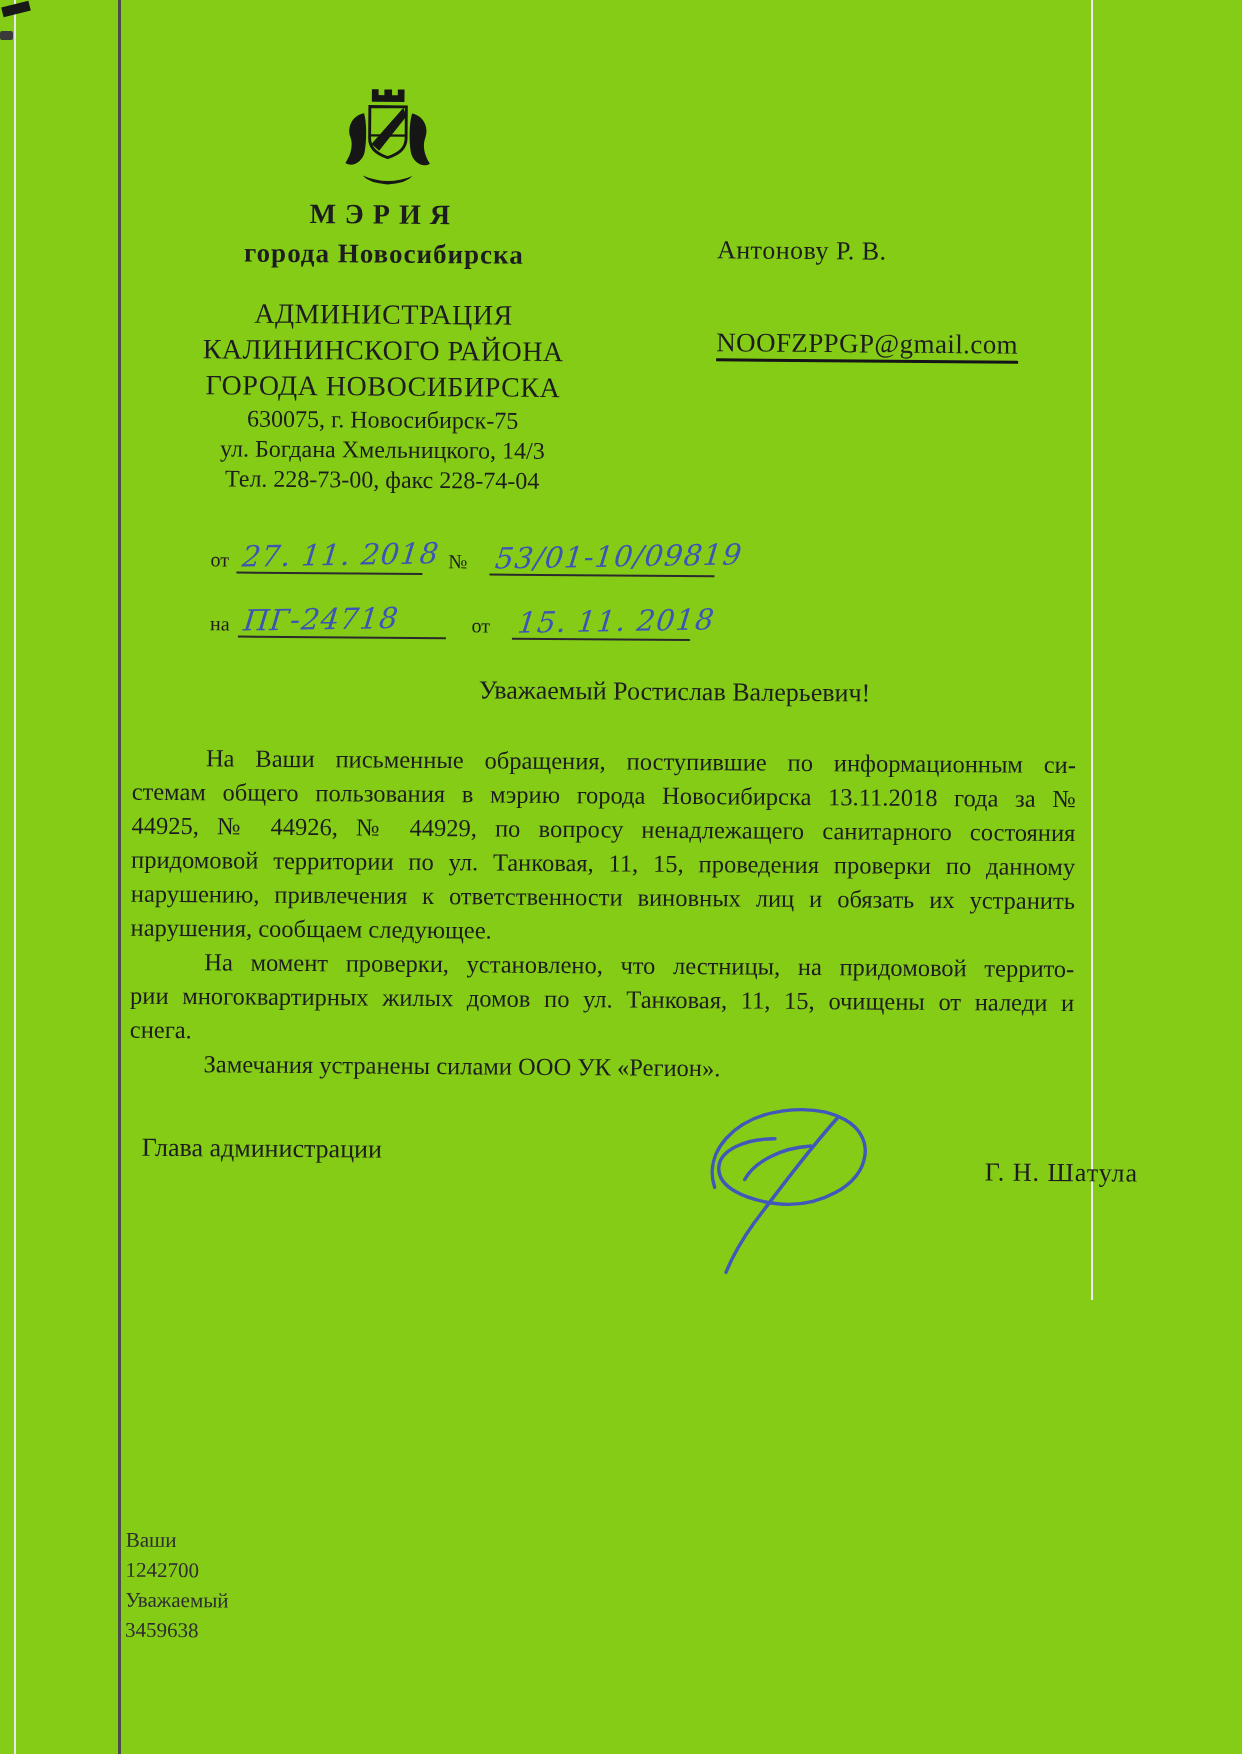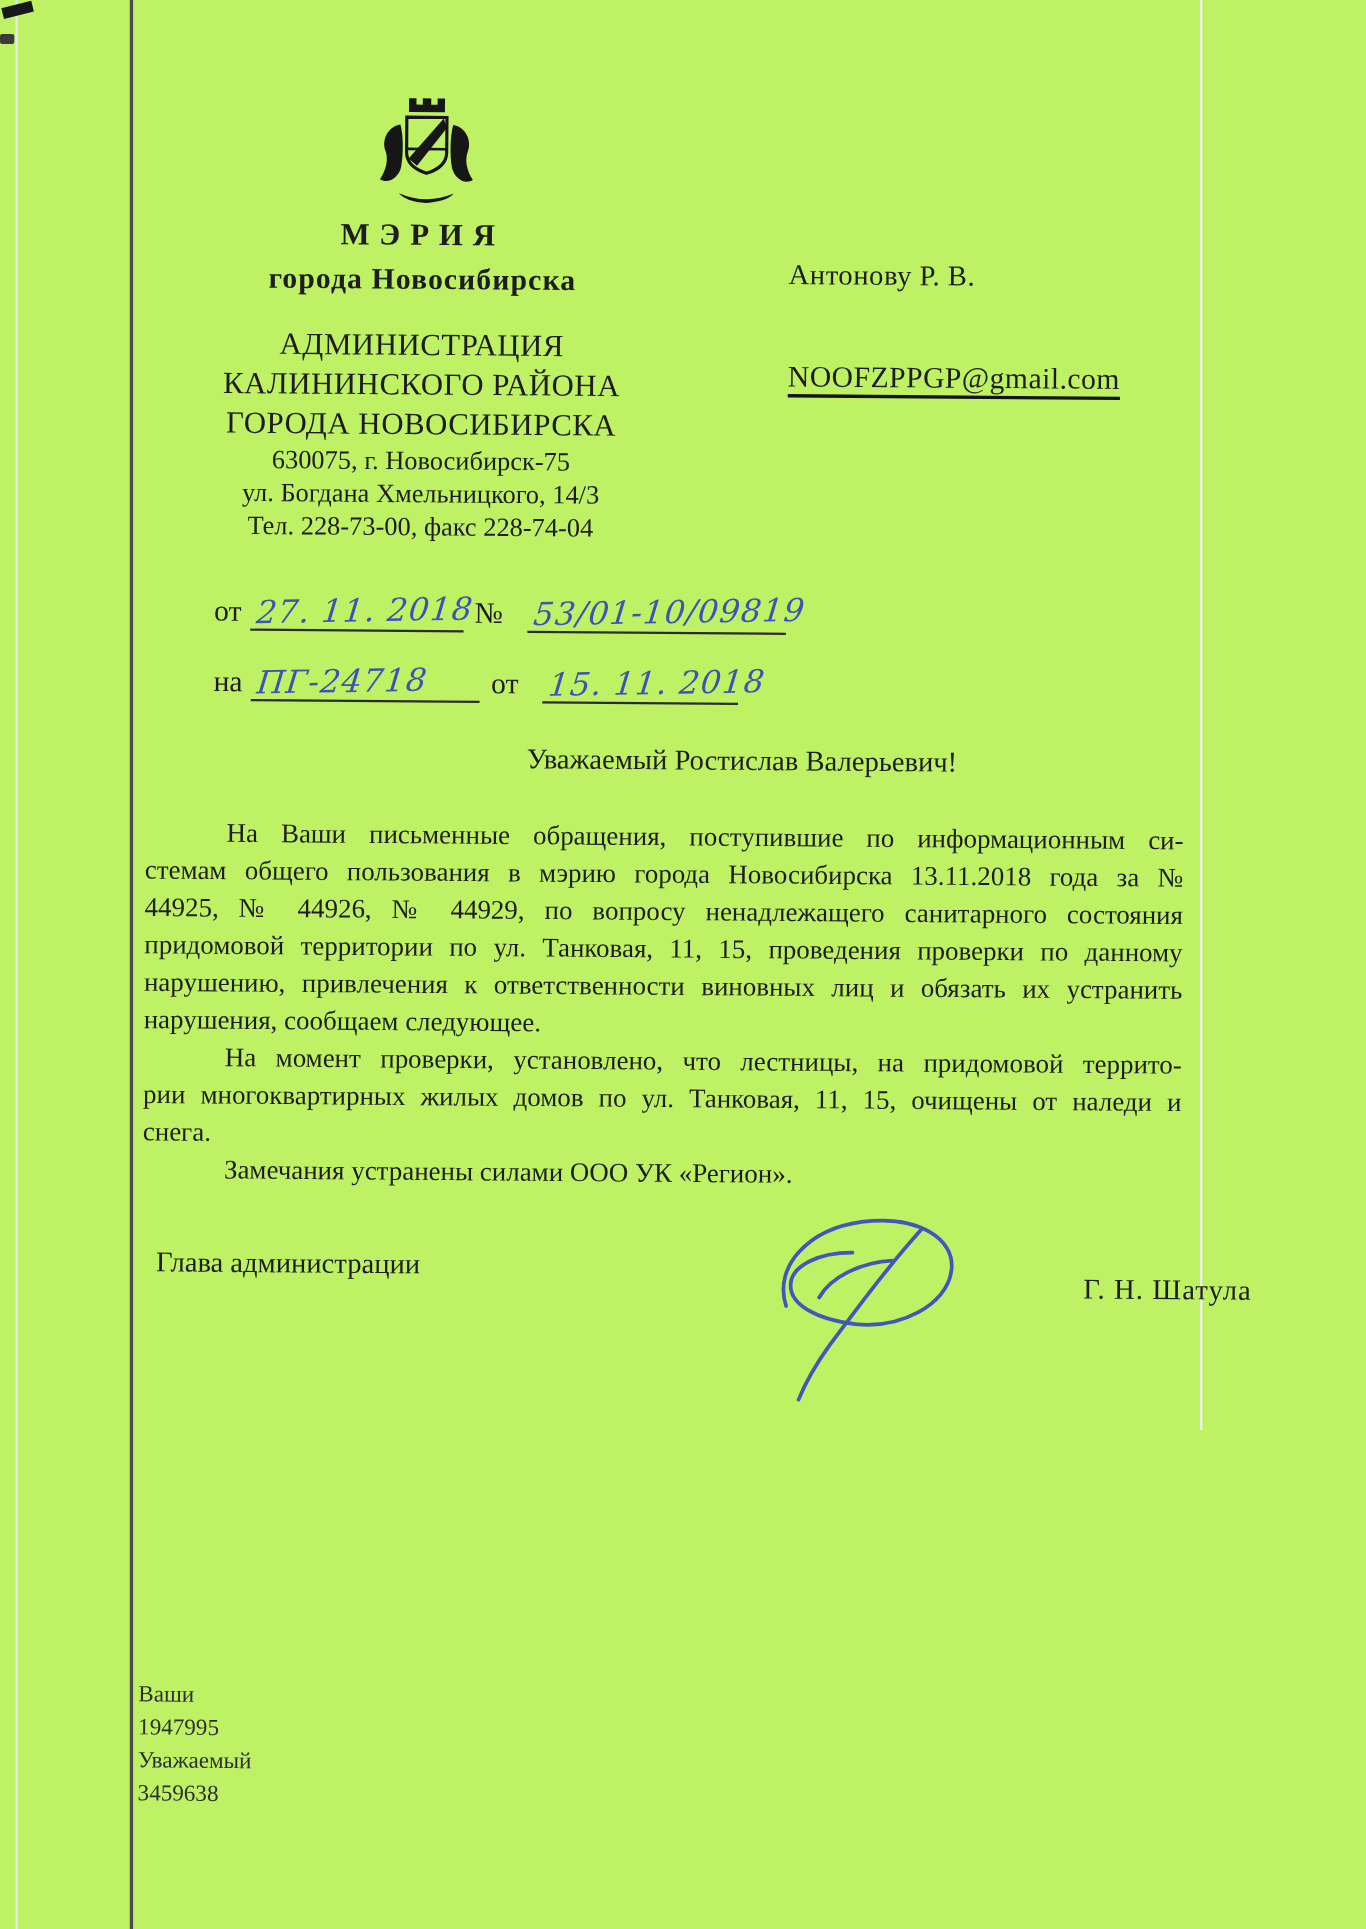--- a/index.html
+++ b/index.html
@@ -1,19 +1,19 @@
 <!DOCTYPE html>
 <html lang="ru"><head>
 <meta charset="utf-8">
 <style>
   html,body{margin:0;padding:0;background:#eef0f2;}
   #page{
     position:relative;
     width:1242px;height:1754px;
-    background:#bef264;
+    background:#84cc16;
     overflow:hidden;
     font-family:"Liberation Serif", serif;
     color:#1d1d1f;
   }
   
   .scanline-dark{position:absolute;left:118px;top:0;width:3px;height:1754px;background:#4b4b4d;}
   .scanline-faint{position:absolute;left:14px;top:0;width:2px;height:1754px;background:#e6e9ec;}
   .scanline-right{position:absolute;left:1091px;top:0;width:2px;height:1300px;background:#edeff2;}
   .corner-mark-1{position:absolute;left:2px;top:4px;width:28px;height:10px;background:#181818;transform:rotate(-14deg);}
   .corner-mark-2{position:absolute;left:0;top:31px;width:13px;height:9px;background:#3a3a3a;border-radius:2px;}
@@ -24,21 +24,21 @@
   .coat{left:340px;top:86px;width:96px;height:112px;}
   .lh-title{left:135px;top:198px;width:500px;text-align:center;}
   .lh-title .l1{font-size:28px;font-weight:bold;letter-spacing:9px;}
   .lh-title .l2{font-size:27px;font-weight:bold;margin-top:8px;letter-spacing:1px;}
   .lh-dept{left:135px;top:296px;width:500px;text-align:center;font-size:28px;line-height:36px;letter-spacing:0.5px;}
   .lh-addr{left:135px;top:404px;width:500px;text-align:center;font-size:24px;line-height:30px;}
   
   .ref{left:198px;top:534px;width:520px;}
   .ref-row{display:flex;align-items:flex-end;}
   .ref-row + .ref-row{margin-top:24px;}
-  .ref-label{font-size:27px;padding:0 8px 2px 0;}
+  .ref-label{font-size:20px;padding:0 8px 2px 0;margin-left:16px;}
   .ref-slot{border-bottom:2px solid #2b2b2e;position:relative;height:38px;}
   .slot-a{width:196px;}
   .slot-b{width:238px;margin-left:14px;}
   .slot-c{width:208px;}
   .slot-d{width:178px;margin-left:14px;}
   .hand{
     position:absolute;left:4px;bottom:-2px;white-space:nowrap;
     font-family:"DejaVu Serif", serif;font-style:italic;
     color:#3e53b6;font-size:29px;letter-spacing:1px;
     transform:skewX(-7deg) rotate(-1.4deg);transform-origin:left bottom;
@@ -150,19 +150,19 @@
       <g fill="none" stroke="#4257ba" stroke-width="3.4" stroke-linecap="round">
         <path d="M30 98 C18 62 50 28 98 21 C150 14 184 36 180 65 C176 96 134 118 93 114 C58 110 33 97 34 78 C35 61 60 49 90 49"></path>
         <path d="M152 28 C122 62 98 95 70 133 C58 150 48 168 42 183"></path>
         <path d="M60 90 C70 72 96 58 126 56"></path>
       </g>
     </svg>
     <div class="abs sig-name">Г. Н. Шатула</div>
 
     <div class="abs footer">
         <div>Ваши</div>
-        <div>1947995</div>
+        <div>1242700</div>
         <div>Уважаемый</div>
         <div>3459638</div>
       </div>
 
   </div>
 </div>
 
 </body></html>

